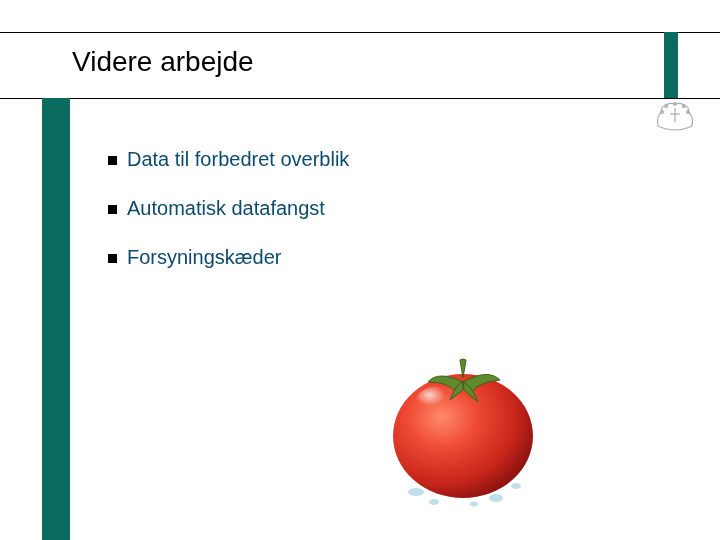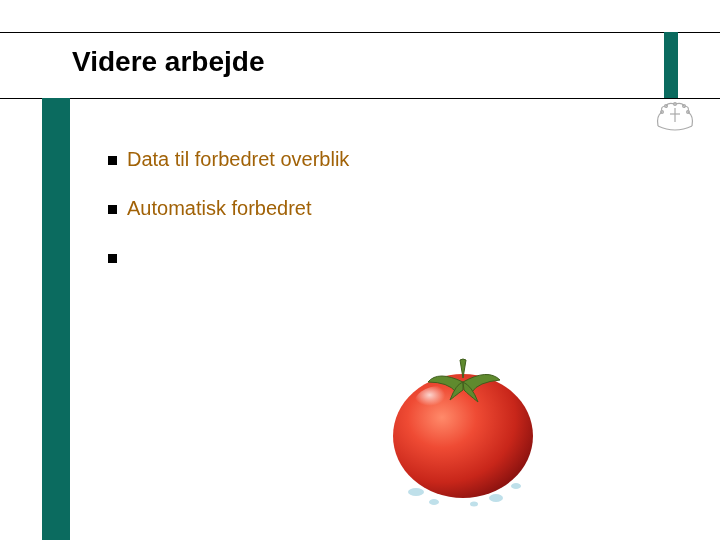--- a/index.html
+++ b/index.html
@@ -14,21 +14,21 @@
     position: absolute;
     left: 0; right: 0; top: 32px;
     height: 1px;
     background: #000;
   }
   .title {
     position: absolute;
     left: 72px;
     top: 46px;
     font-size: 28px;
-    font-weight: 700;
+    font-weight: 400;
     color: #000;
   }
   .rule-mid {
     position: absolute;
     left: 0; right: 0; top: 98px;
     height: 1px;
     background: #000;
   }
   .left-bar {
     position: absolute;
@@ -70,21 +70,21 @@
     left: 108px;
     top: 148px;
     right: 120px;
   }
   .bullet {
     display: flex;
     align-items: flex-start;
     gap: 10px;
     margin-bottom: 26px;
     font-size: 20px;
-    color: #a16207;
+    color: #0c4a6e;
   }
   .square {
     display: inline-block;
     flex: 0 0 9px;
     width: 9px; height: 9px;
     background: #000;
     margin-top: 8px;
   }
   .tomato-wrap {
     position: absolute;
@@ -126,24 +126,25 @@
 
   <div class="vtext">Ministeriet for Fødevarer, Landbrug og Fiskeri Danmarks JordbrugsForskning</div>
 
   <div class="bullets">
     <div class="bullet">
       <span class="square"></span>
       <span>Data til forbedret overblik</span>
     </div>
     <div class="bullet">
       <span class="square"></span>
-      <span>Automatisk forbedret</span>
+      <span>Automatisk datafangst</span>
     </div>
     <div class="bullet">
       <span class="square"></span>
+      <span>Forsyningskæder</span>
     </div>
   </div>
 
   <div class="tomato-wrap">
     <svg viewBox="0 0 170 160" width="170" height="160">
       <defs>
         <radialGradient id="tg" cx="35%" cy="35%" r="70%">
           <stop offset="0%" stop-color="#ff8a6a"></stop>
           <stop offset="35%" stop-color="#ef4b34"></stop>
           <stop offset="75%" stop-color="#c8261a"></stop>

